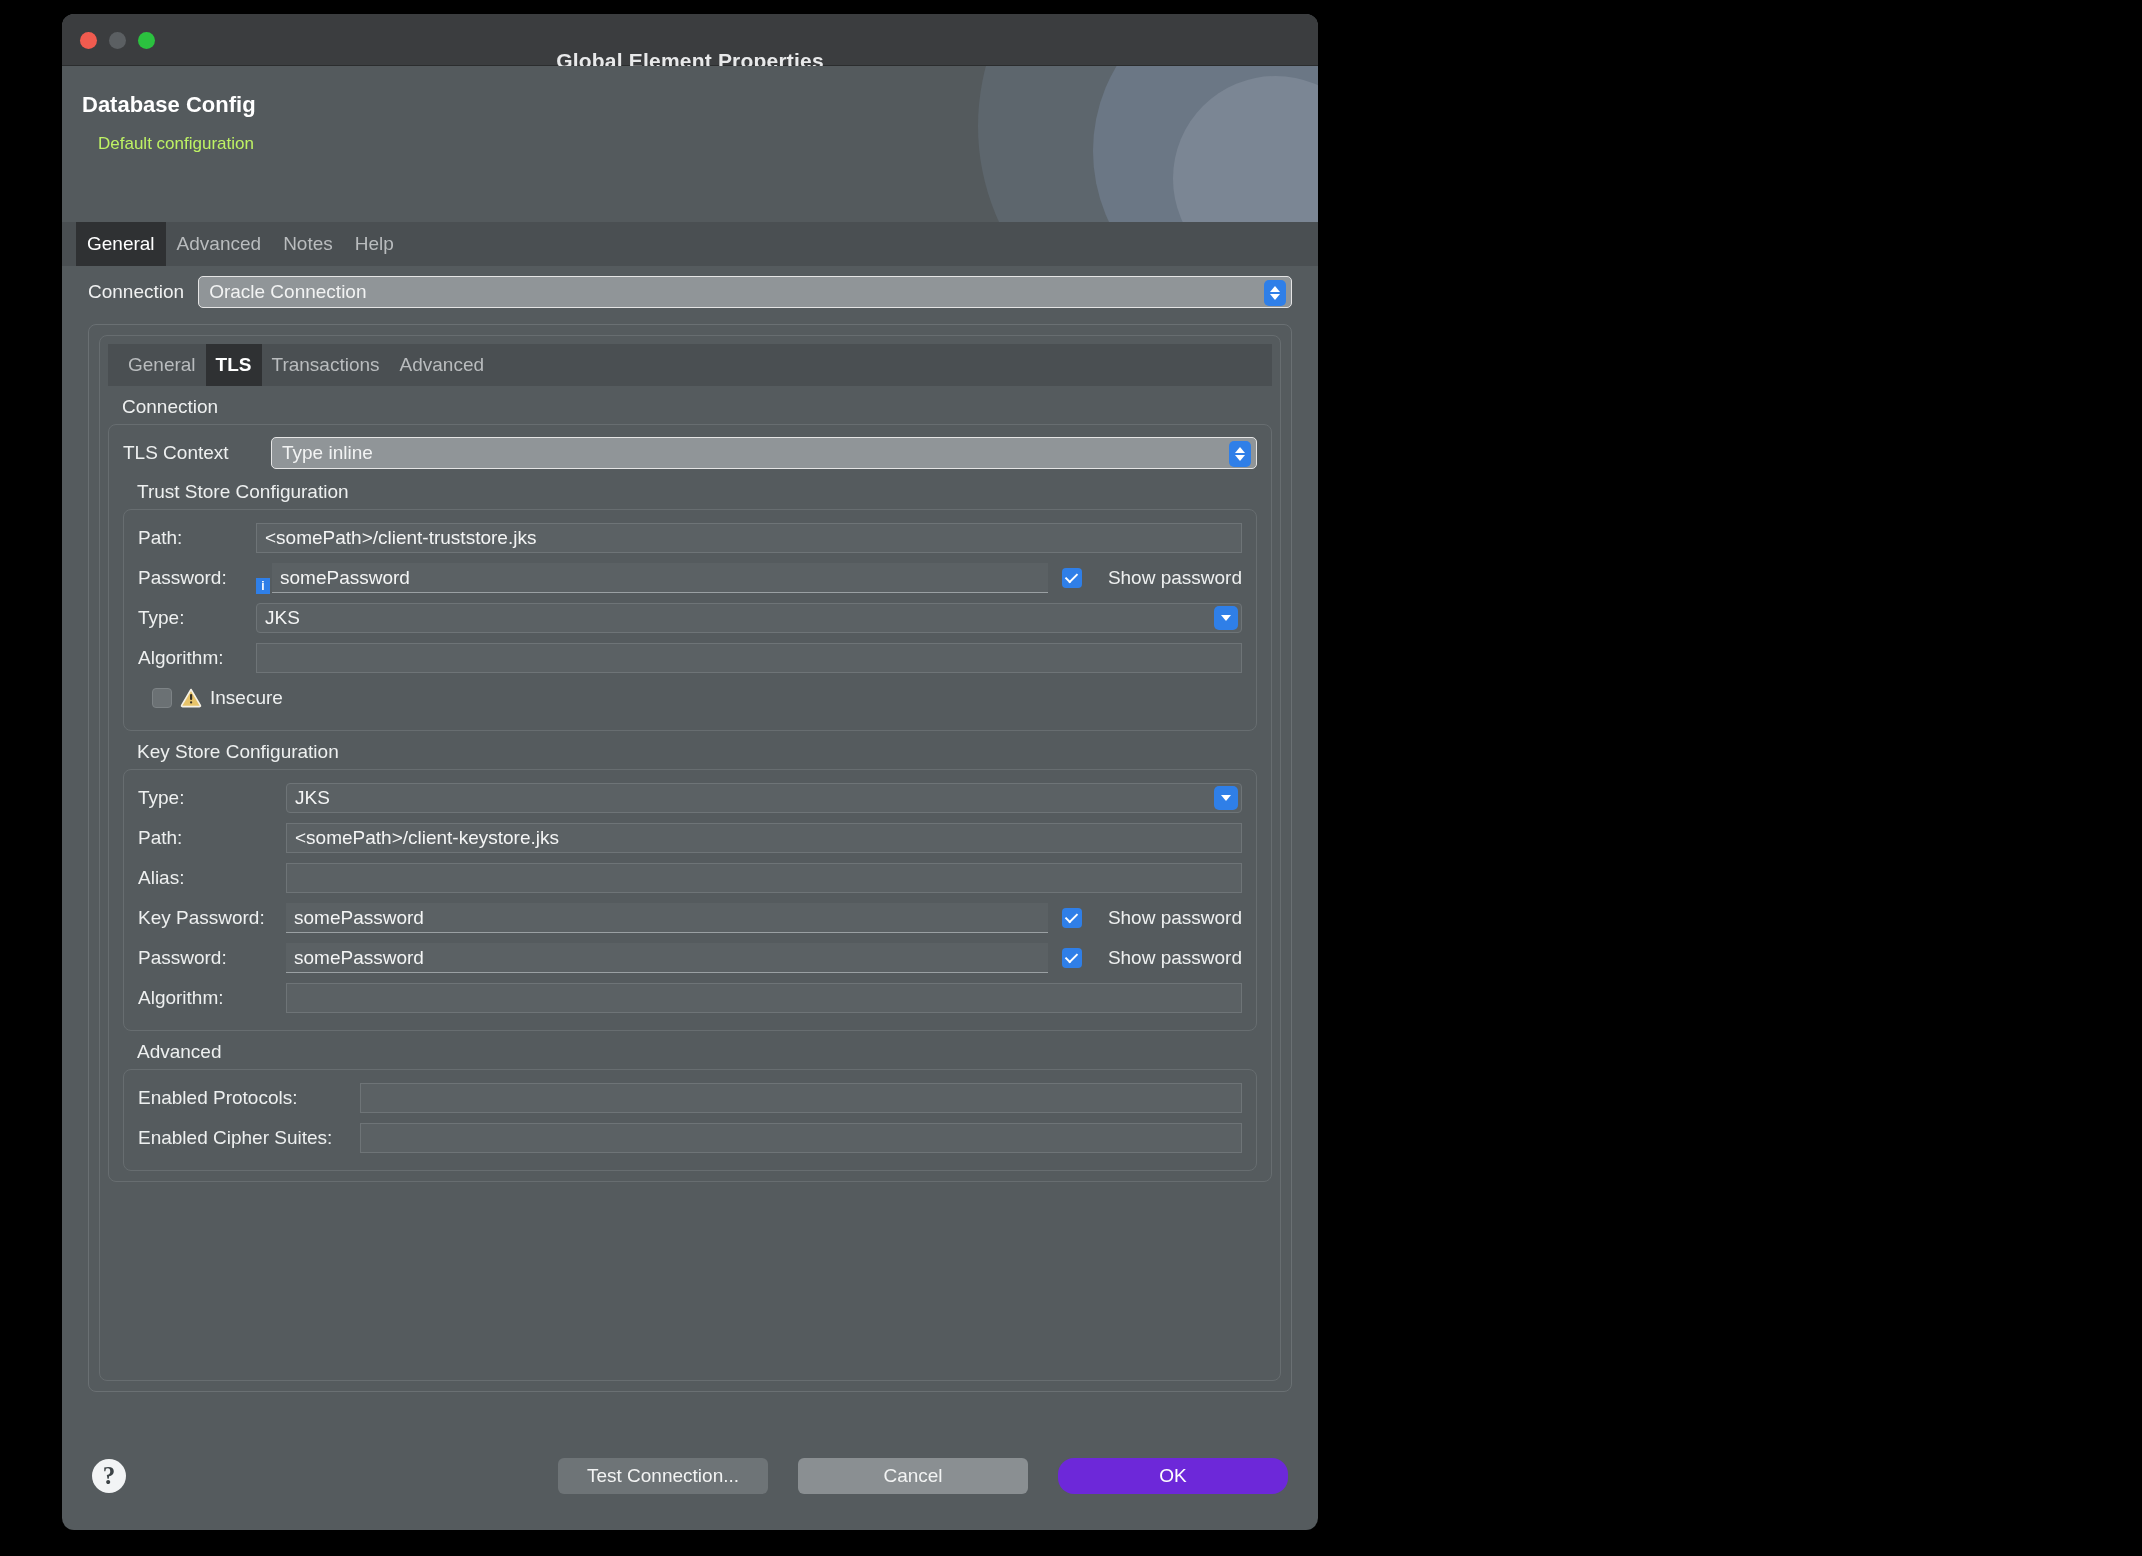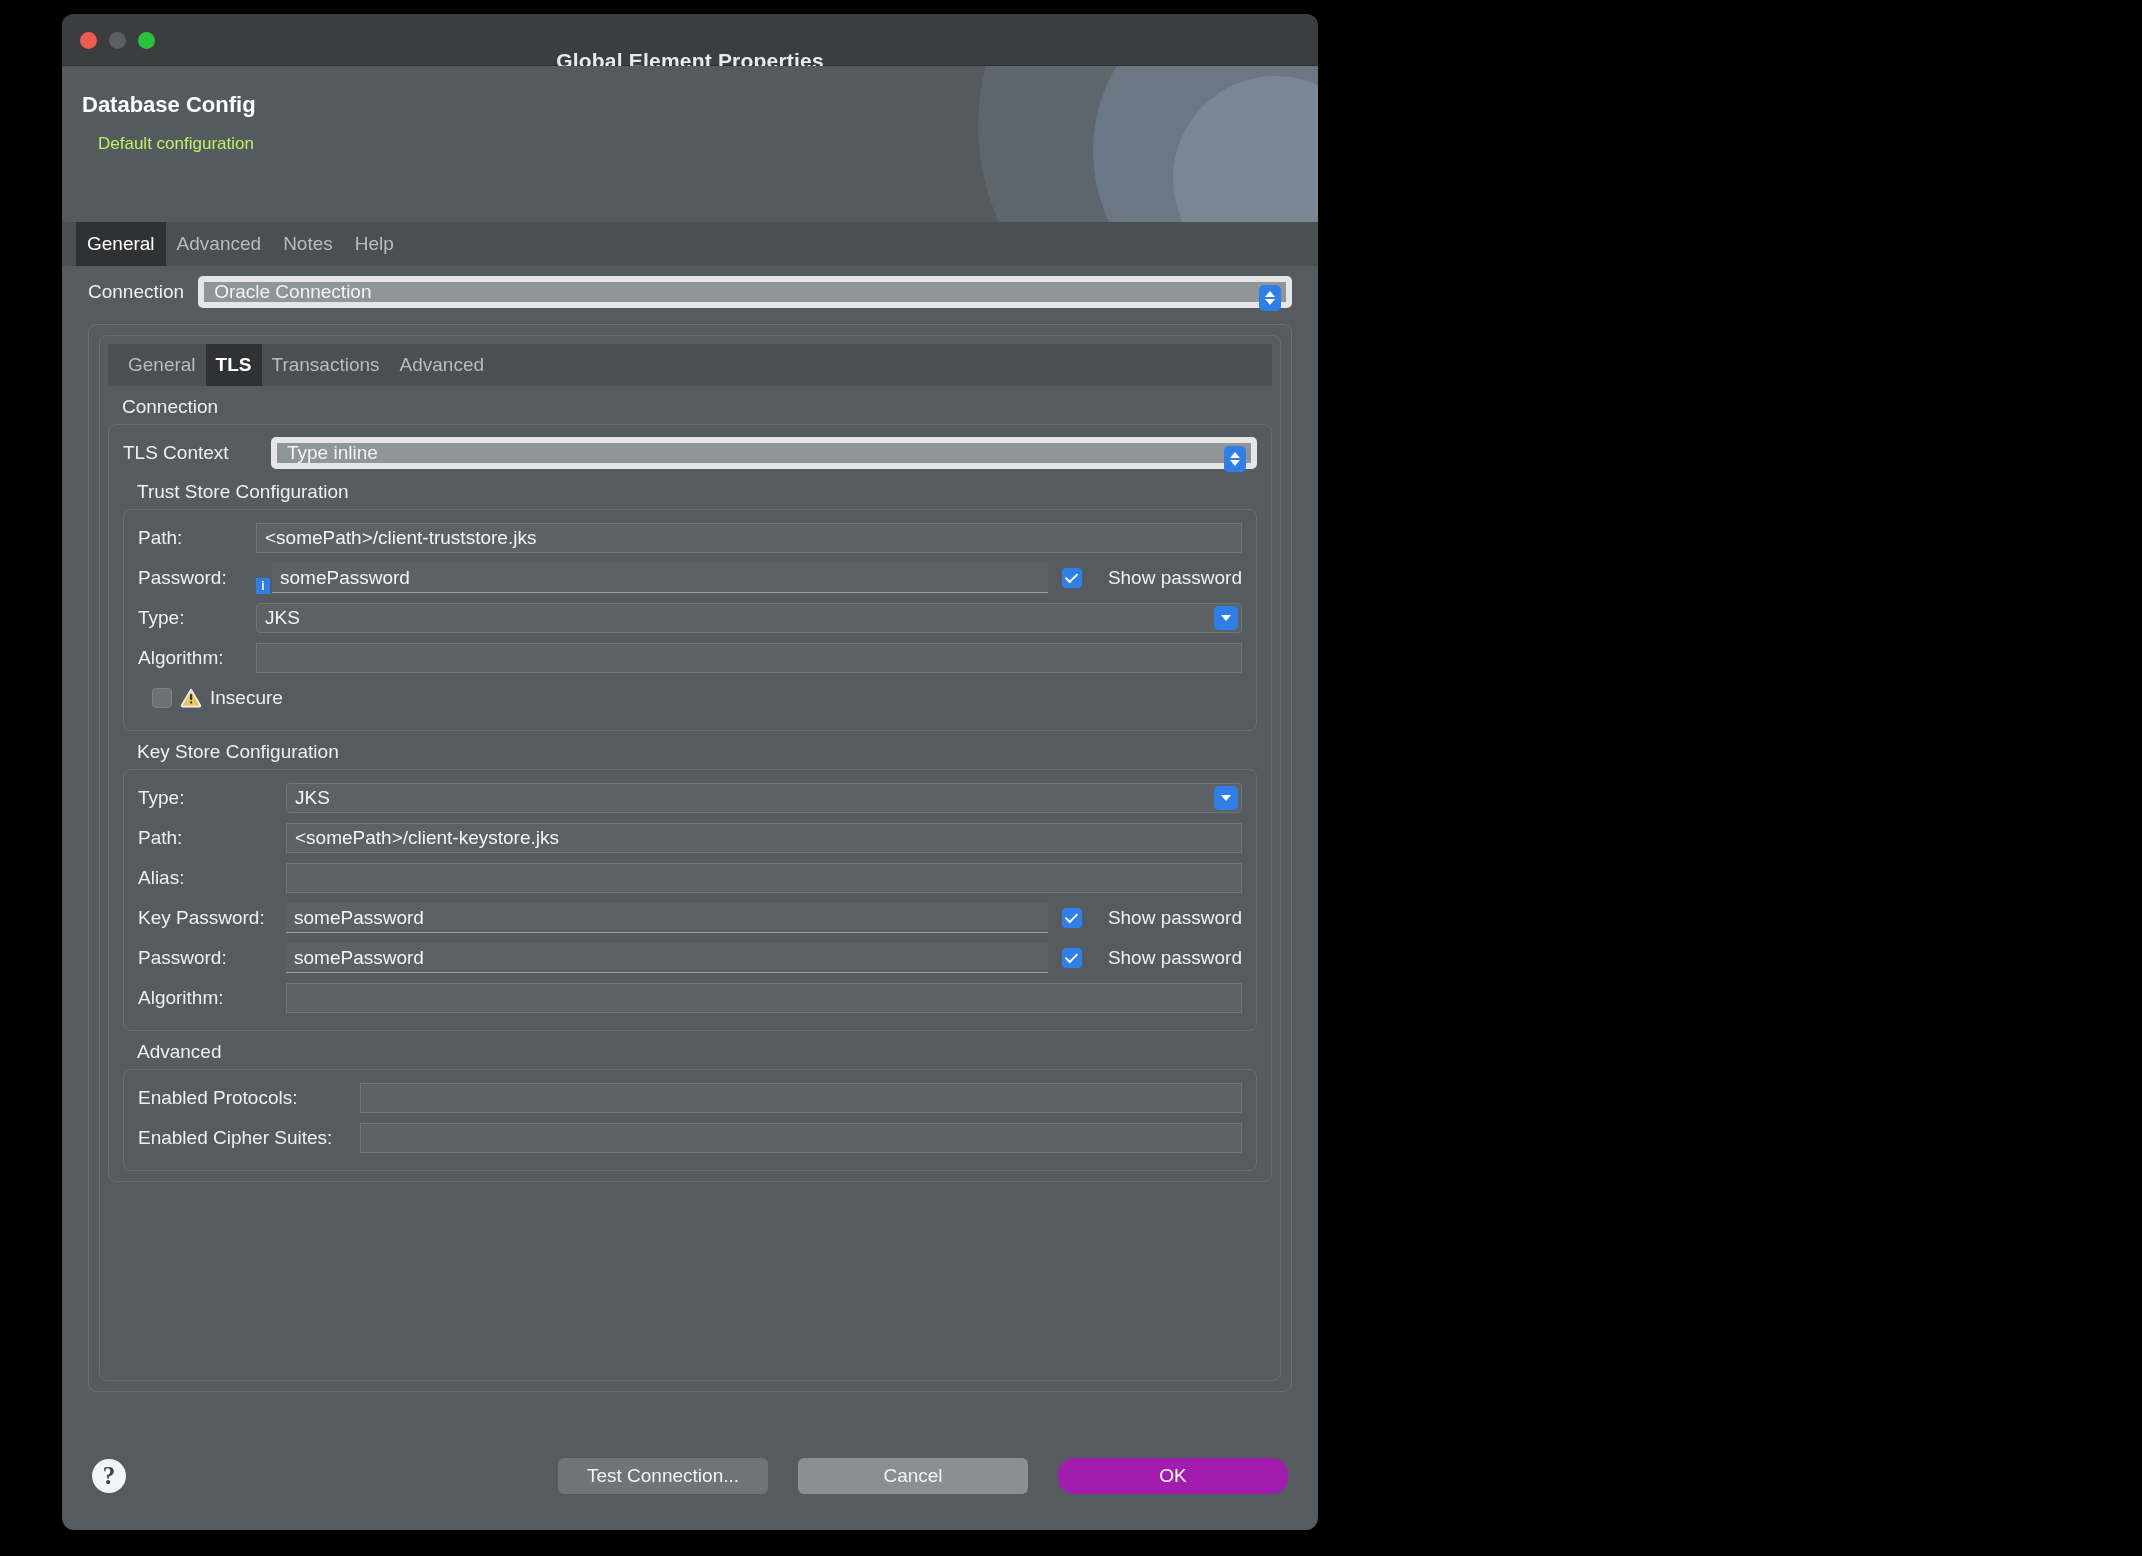--- a/index.html
+++ b/index.html
@@ -88,21 +88,21 @@
     height: 52px;
     padding: 0 26px 0 26px;
     background: #555b5e;
   }
   #conn-label { color: #f0f1f1; font-size: 19px; margin-right: 14px; }
   .combo {
     flex: 1;
     position: relative;
     height: 32px;
     background: #909598;
-    border: 6px solid #e5e5e5;
+    border: 1px solid #e5e5e5;
     border-radius: 5px;
     display: flex; align-items: center;
   }
   .combo-text { color: #f2f3f3; font-size: 19px; padding-left: 10px; }
   .stepper {
     position: absolute; right: 5px; top: 3px;
     width: 22px; height: 26px;
     background: #2f7fe8;
     border-radius: 5px;
     display: flex; flex-direction: column;
@@ -251,21 +251,21 @@
   }
   #footer-spacer { flex: 1; }
   .btn {
     height: 36px; border-radius: 6px;
     display: flex; align-items: center; justify-content: center;
     font-size: 19px; margin-left: 30px;
     color: #f2f3f3;
   }
   .btn.secondary { background: #6e7477; min-width: 210px; text-align: right; }
   .btn.neutral  { background: #8a8f92; min-width: 230px; }
-  .btn.primary  { background: #a21caf; min-width: 230px; color:#fff;border-radius:16px; }
+  .btn.primary  { background: #6d28d9; min-width: 230px; color:#fff;border-radius:16px; }
 </style>
 </head>
 <body>
 
 <div id="window">
 
   <div id="titlebar">
     <div id="traffic">
       <div class="light red"></div>
       <div class="light grey"></div>

